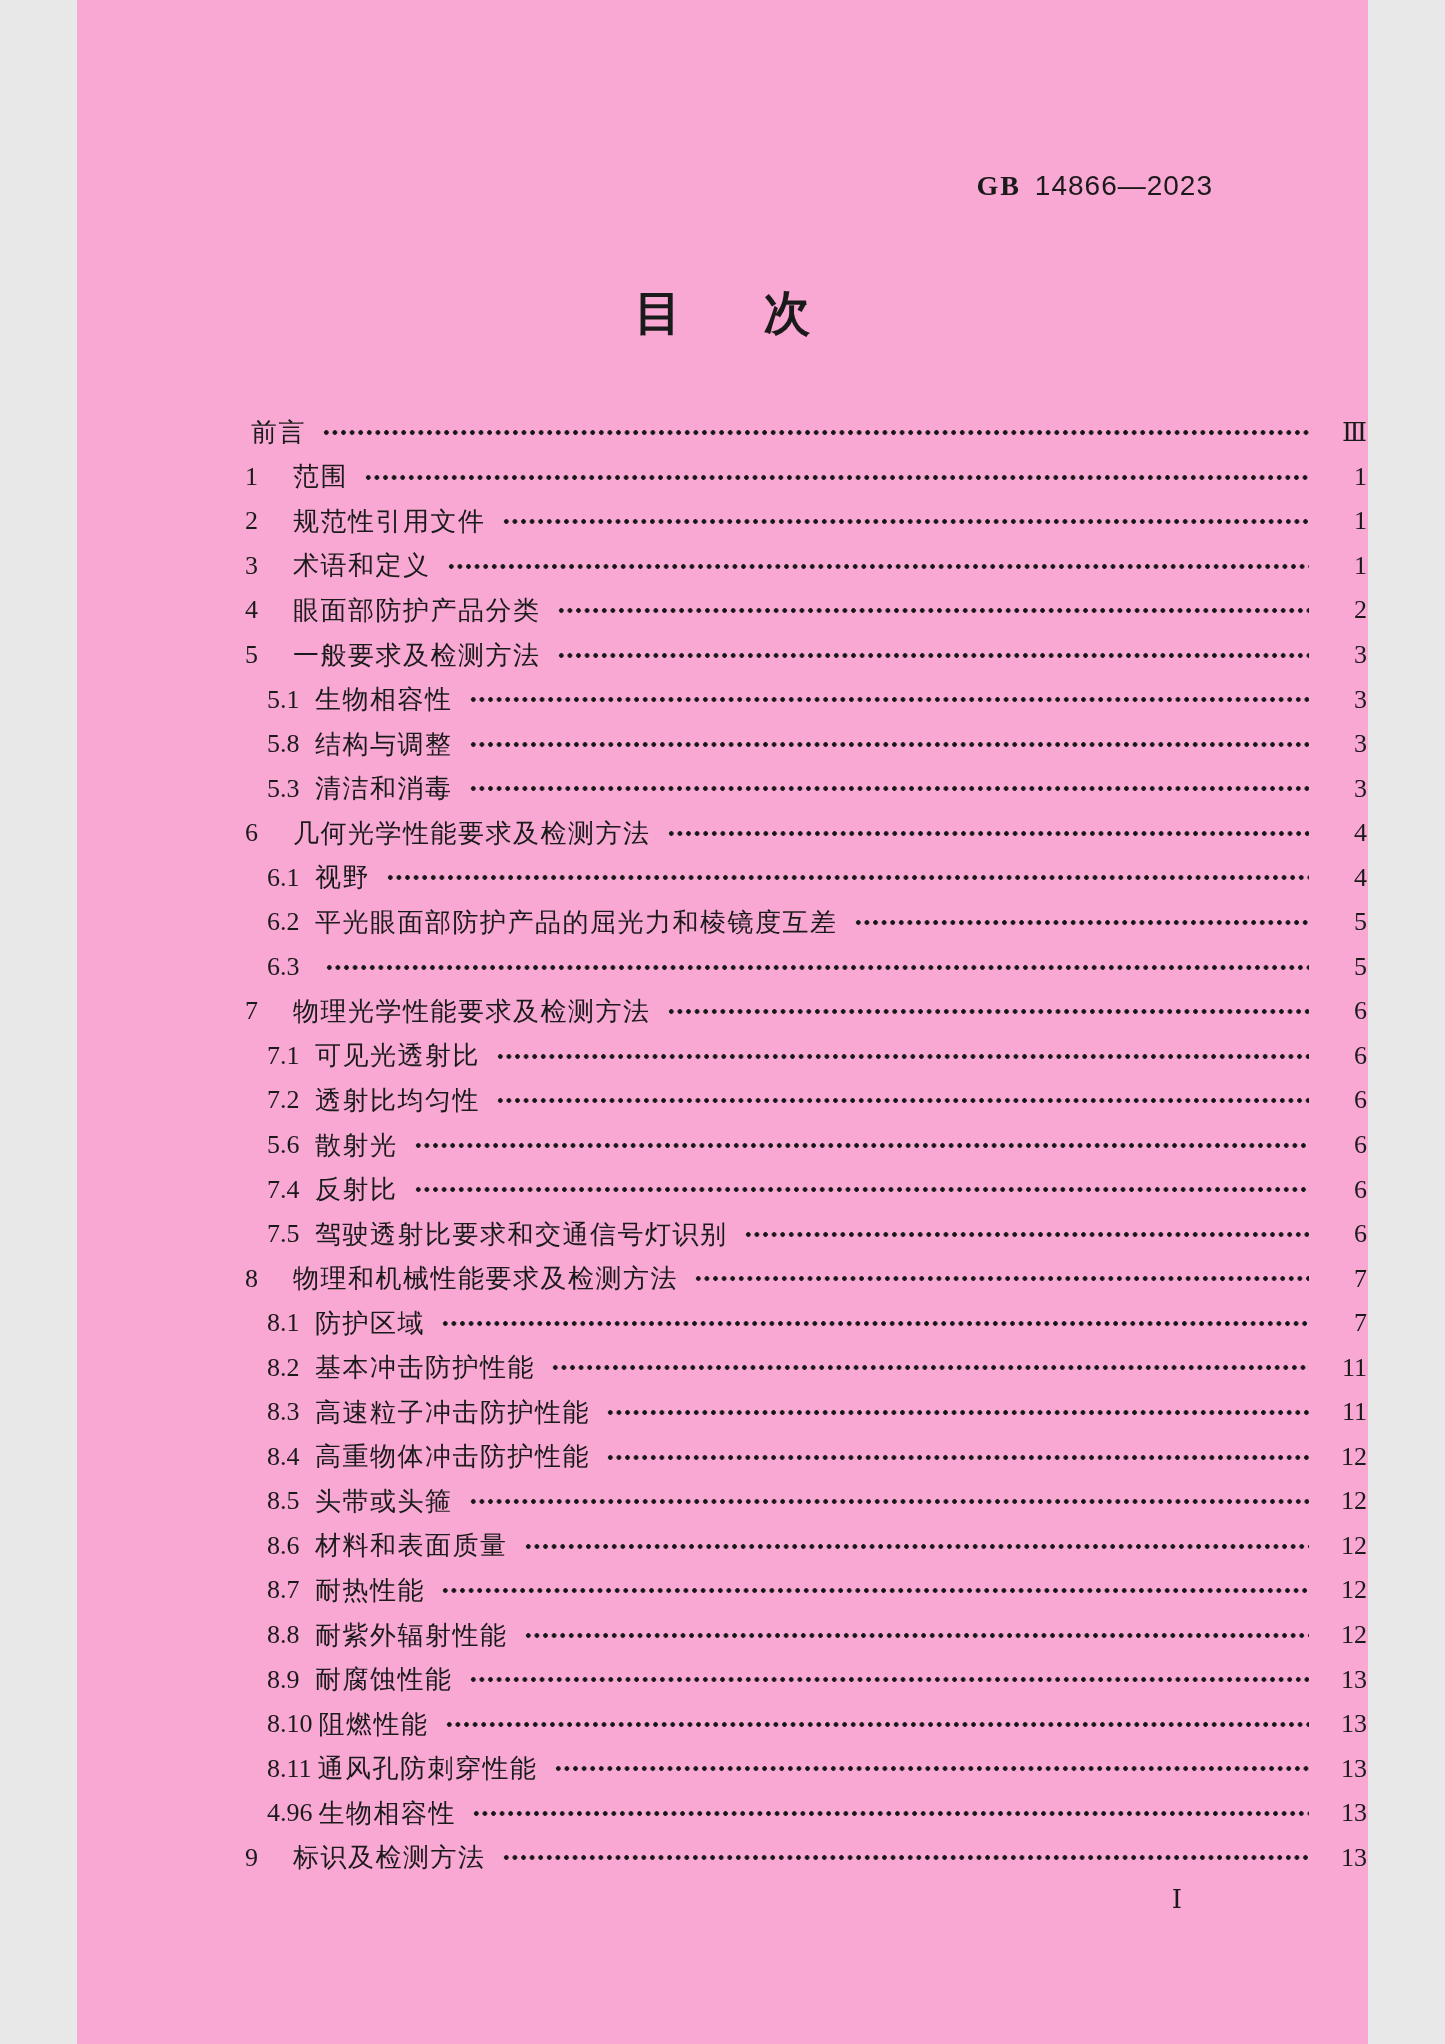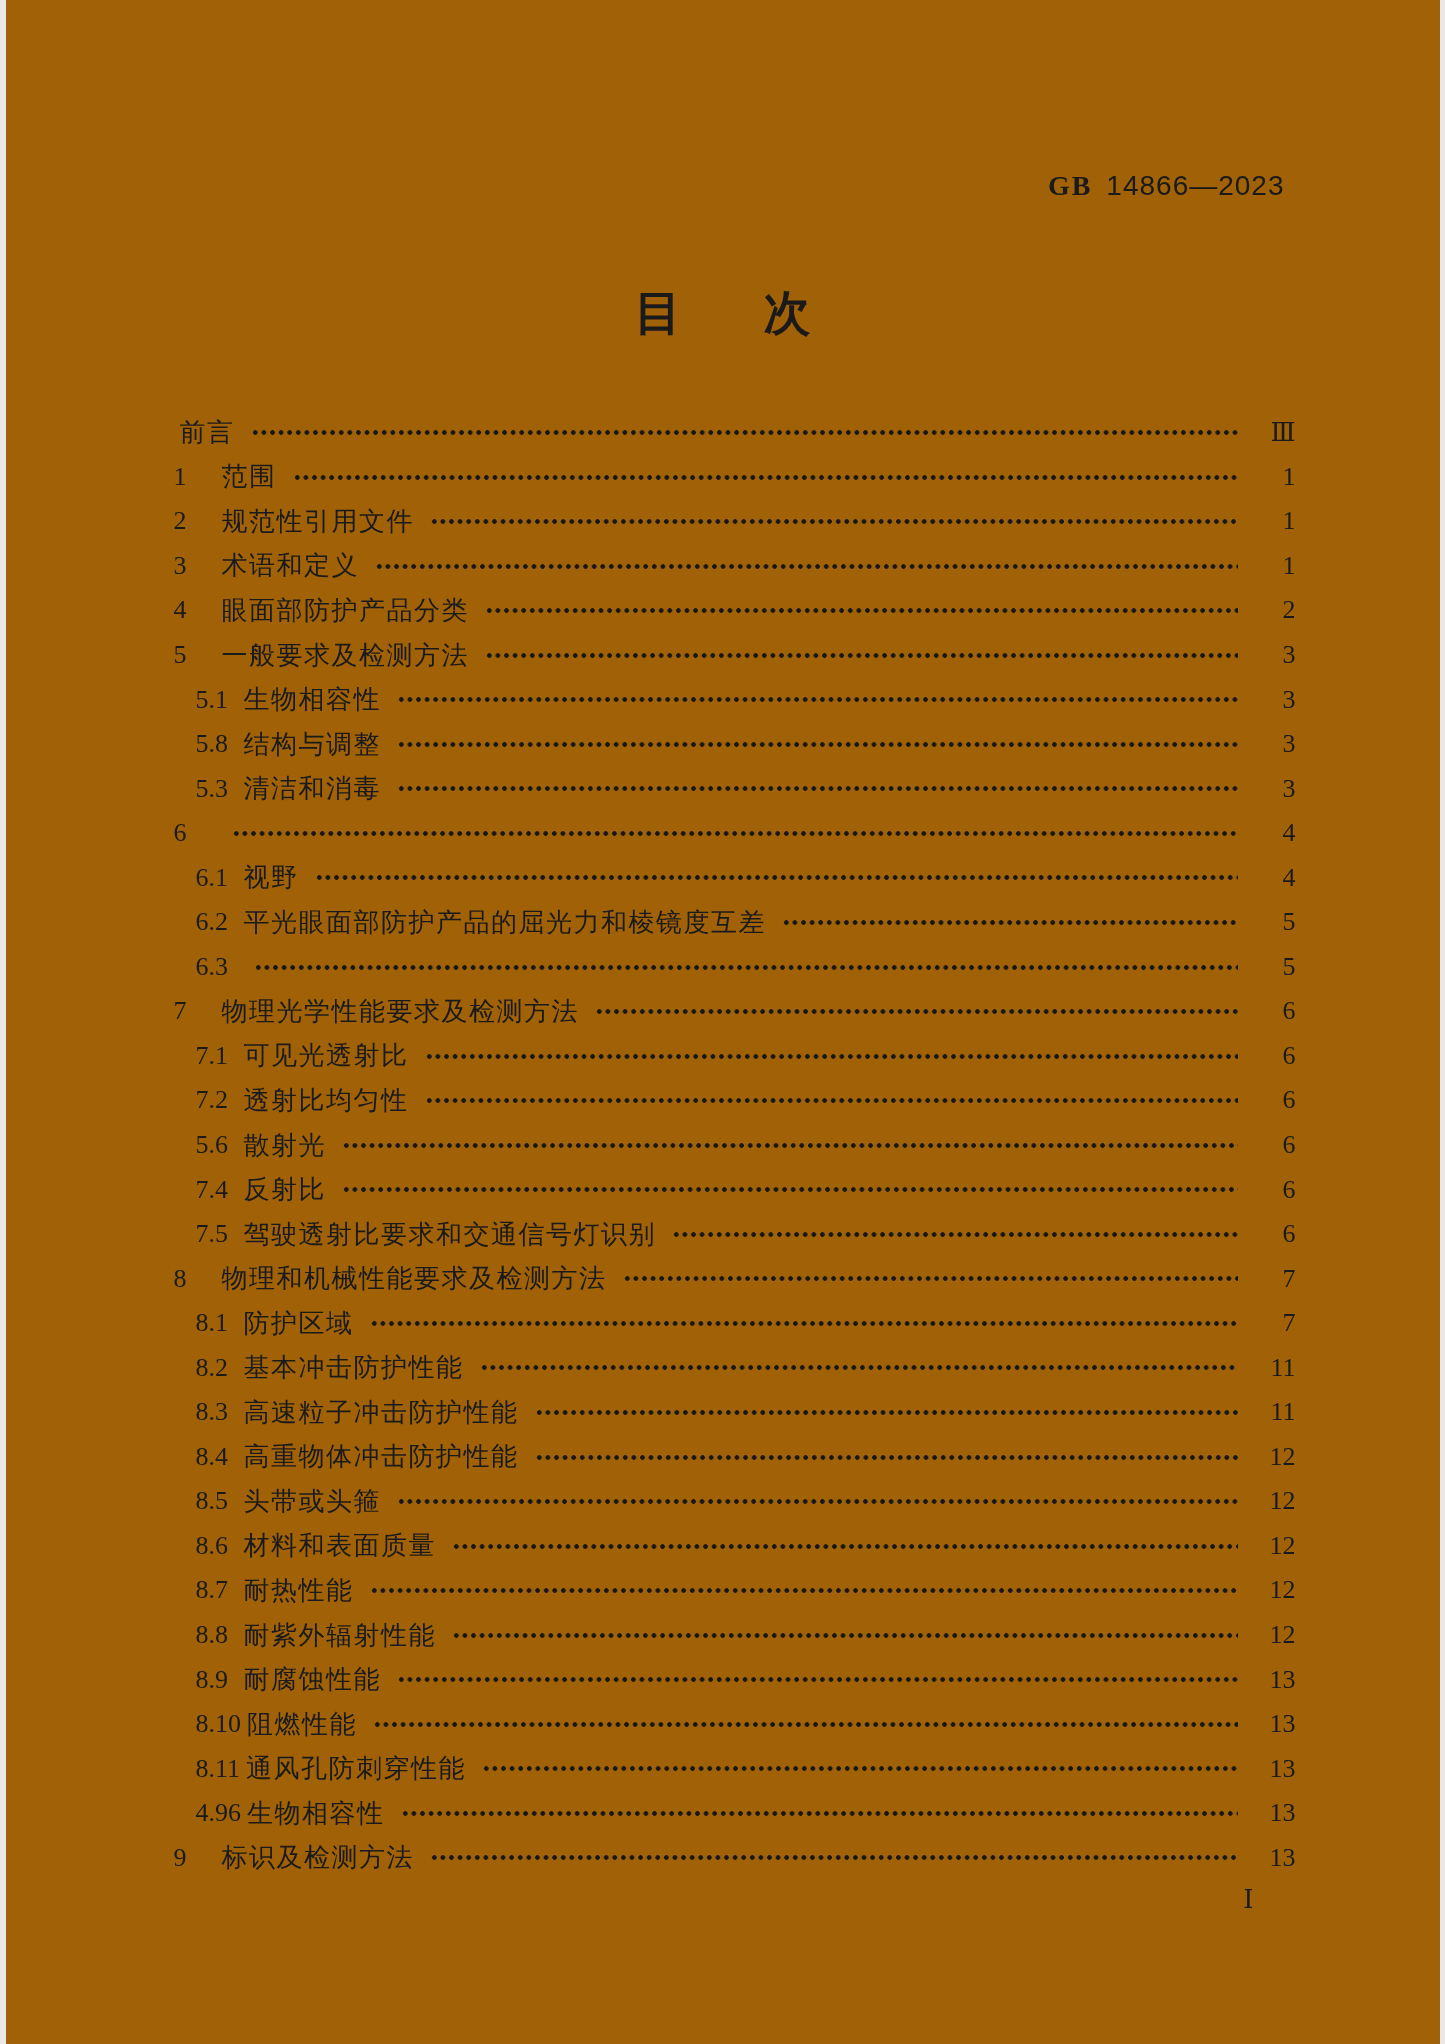--- a/index.html
+++ b/index.html
@@ -1,21 +1,21 @@
 <!DOCTYPE html>
 <html lang="zh"><head>
 <meta charset="utf-8">
 <style>
   html, body { margin: 0; padding: 0; background: #e8e8e8; }
   .page {
     position: relative;
-    width: 1434px;
+    width: 1291px;
     height: 2044px;
     margin: 0 auto;
-    background: #a16207;
+    background: #f9a8d4;
     font-family: "Liberation Serif", "DejaVu Serif", "DejaVu Sans", serif;
     color: #1a1a1a;
     overflow: hidden;
   }
 
   
   .doc-ref {
     position: absolute;
     top: 170px;
     right: 155px;
@@ -157,20 +157,21 @@
     <span class="pg">3</span>
   </div>
       <div class="row indent">
     <span class="num">5.3</span>
     <span class="label">清洁和消毒</span>
     <span class="leader"></span>
     <span class="pg">3</span>
   </div>
       <div class="row">
     <span class="num">6</span>
+    <span class="label">几何光学性能要求及检测方法</span>
     <span class="leader"></span>
     <span class="pg">4</span>
   </div>
       <div class="row indent">
     <span class="num">6.1</span>
     <span class="label">视野</span>
     <span class="leader"></span>
     <span class="pg">4</span>
   </div>
       <div class="row indent">

